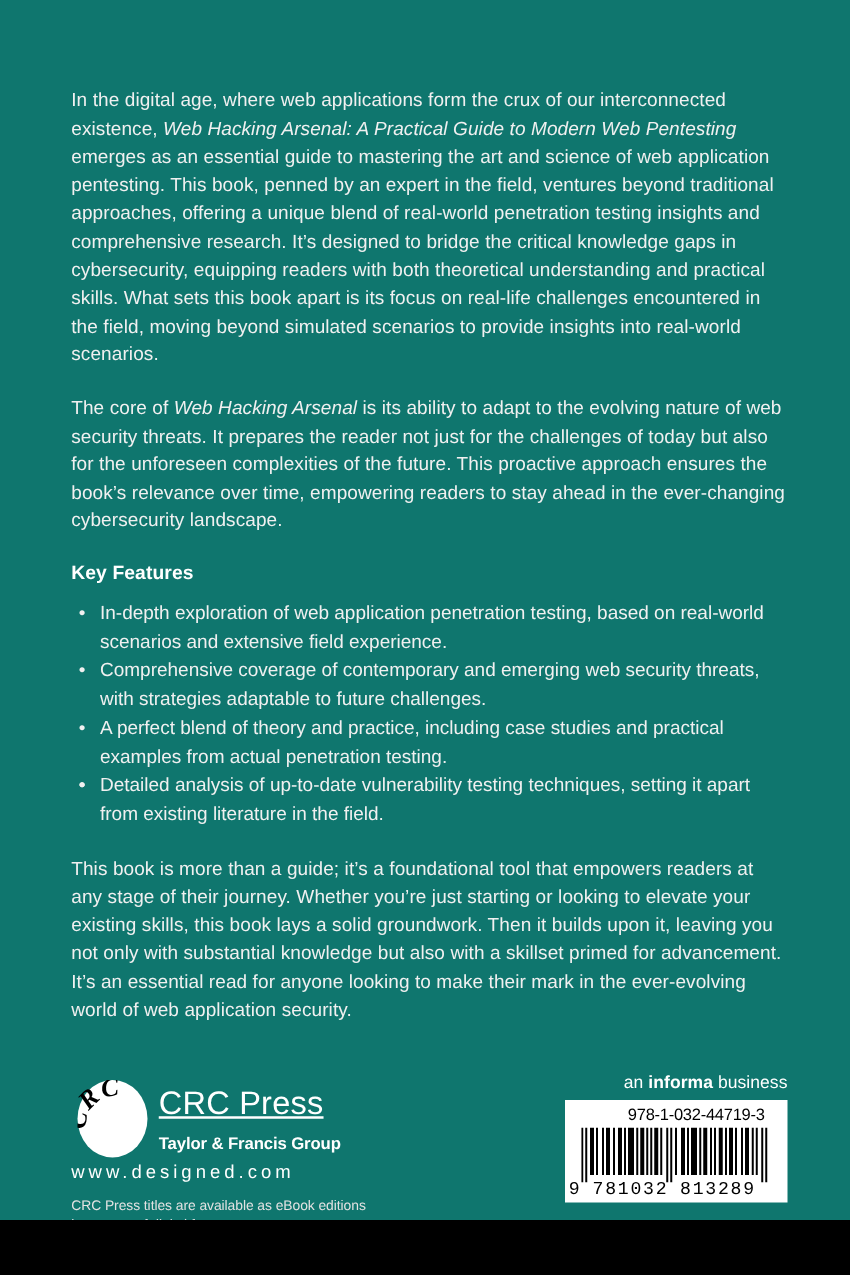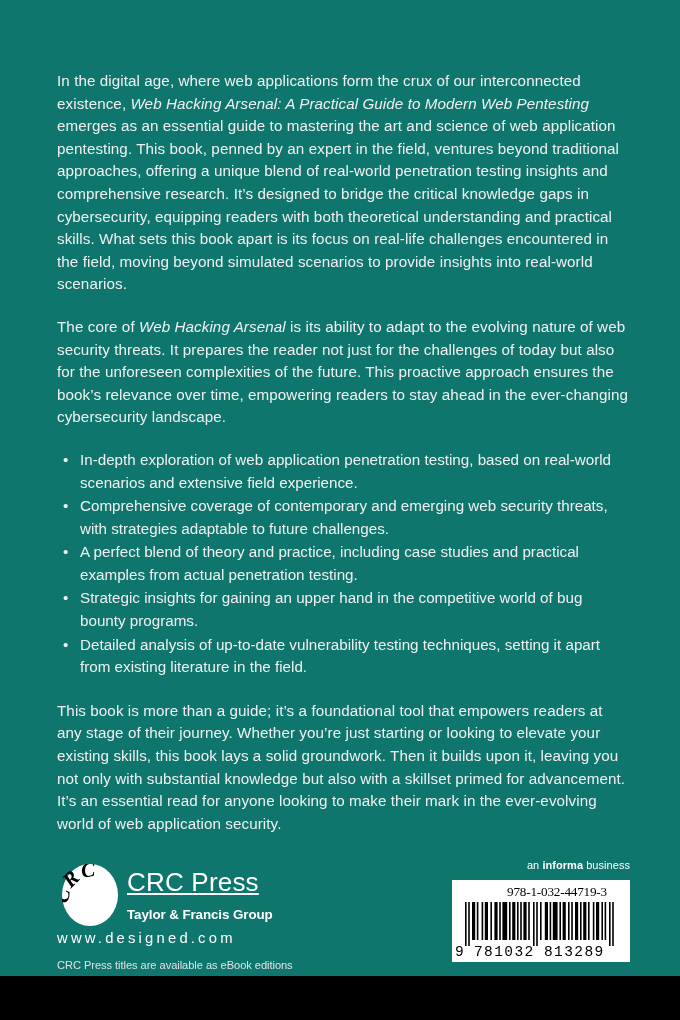--- a/index.html
+++ b/index.html
@@ -143,42 +143,42 @@
 
   
   .footer-right {
     position: absolute;
     left: 452px;
     top: 858px;
     width: 180px;
   }
   .informa {
     text-align: right;
-    font-size: 11px;
+    font-size: 14px;
     line-height: 14px;
     color: #ffffff;
     padding-right: 2px;
     letter-spacing: 0.05px;
   }
   .informa b { font-weight: 700; }
 
   .barcode-box {
     margin-top: 8px;
     width: 178px;
     height: 82px;
     background: #ffffff;
     position: relative;
   }
   .isbn-human {
     position: absolute;
     left: 0;
     right: 0;
     top: 5px;
     text-align: center;
-    font-family: Liberation Serif, serif;
+    font-family: Liberation Sans, sans-serif;
     font-size: 13.2px;
     line-height: 14px;
     color: #000000;
     letter-spacing: -0.2px;
     padding-left: 32px;
   }
   .bars {
     position: absolute;
     left: 13px;
     top: 22px;
@@ -220,26 +220,27 @@
 <body>
 
 <div class="cover">
 
   <div class="blurb">
 
     <p class="para"><span>In the digital age, where web applications form the crux of our interconnected existence, </span><span class="ital">Web Hacking Arsenal: A Practical Guide to Modern Web Pentesting</span><span> emerges as an essential guide to mastering the art and science of web application pentesting. This book, penned by an expert in the field, ventures beyond traditional approaches, offering a unique blend of real-world penetration testing insights and comprehensive research. It’s designed to bridge the critical knowledge gaps in cybersecurity, equipping readers with both theoretical understanding and practical skills. What sets this book apart is its focus on real-life challenges encountered in the field, moving beyond simulated scenarios to provide insights into real-world scenarios.</span></p>
 
     <p class="para"><span>The core of </span><span class="ital">Web Hacking Arsenal</span><span> is its ability to adapt to the evolving nature of web security threats. It prepares the reader not just for the challenges of today but also for the unforeseen complexities of the future. This proactive approach ensures the book’s relevance over time, empowering readers to stay ahead in the ever-changing cybersecurity landscape.</span></p>
 
+    <h2 class="kf-heading">Key Features</h2>
 
     <ul class="features">
       <li><span class="bullet">•</span><span>In-depth exploration of web application penetration testing, based on real-world scenarios and extensive field experience.</span></li>
       <li><span class="bullet">•</span><span>Comprehensive coverage of contemporary and emerging web security threats, with strategies adaptable to future challenges.</span></li>
       <li><span class="bullet">•</span><span>A perfect blend of theory and practice, including case studies and practical examples from actual penetration testing.</span></li>
-      <li><span class="bullet">•</span><span>Strategic insights for gaining an upper hand in the competitive world of bug bounty programs.</span></li>
+      <li><span class="bullet">•</span></li>
       <li><span class="bullet">•</span><span>Detailed analysis of up-to-date vulnerability testing techniques, setting it apart from existing literature in the field.</span></li>
     </ul>
 
     <p class="para">This book is more than a guide; it’s a foundational tool that empowers readers at any stage of their journey. Whether you’re just starting or looking to elevate your existing skills, this book lays a solid groundwork. Then it builds upon it, leaving you not only with substantial knowledge but also with a skillset primed for advancement. It’s an essential read for anyone looking to make their mark in the ever-evolving world of web application security.</p>
   </div>
 
   <div class="footer-left">
 
     <div class="crc-lockup">
       <div class="crc-badge">

